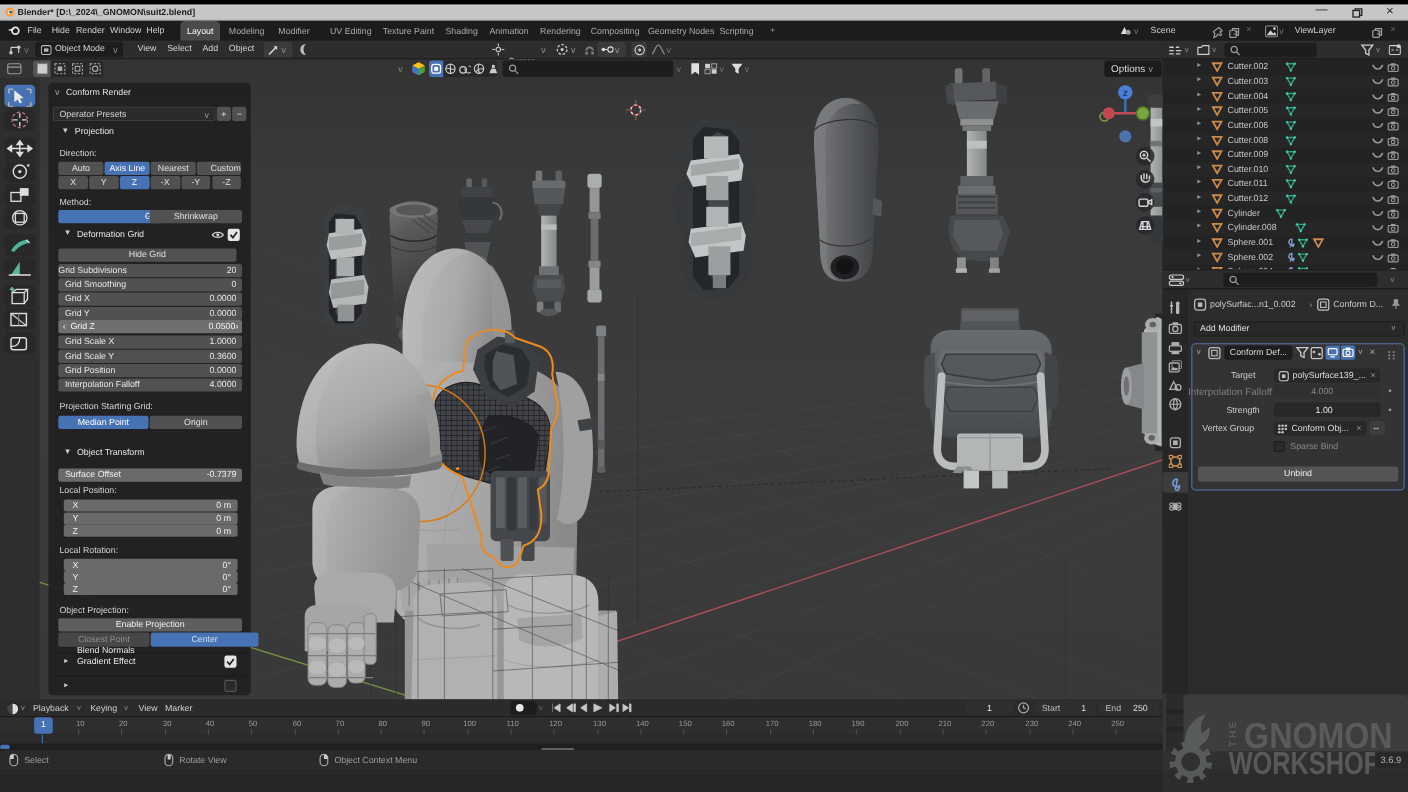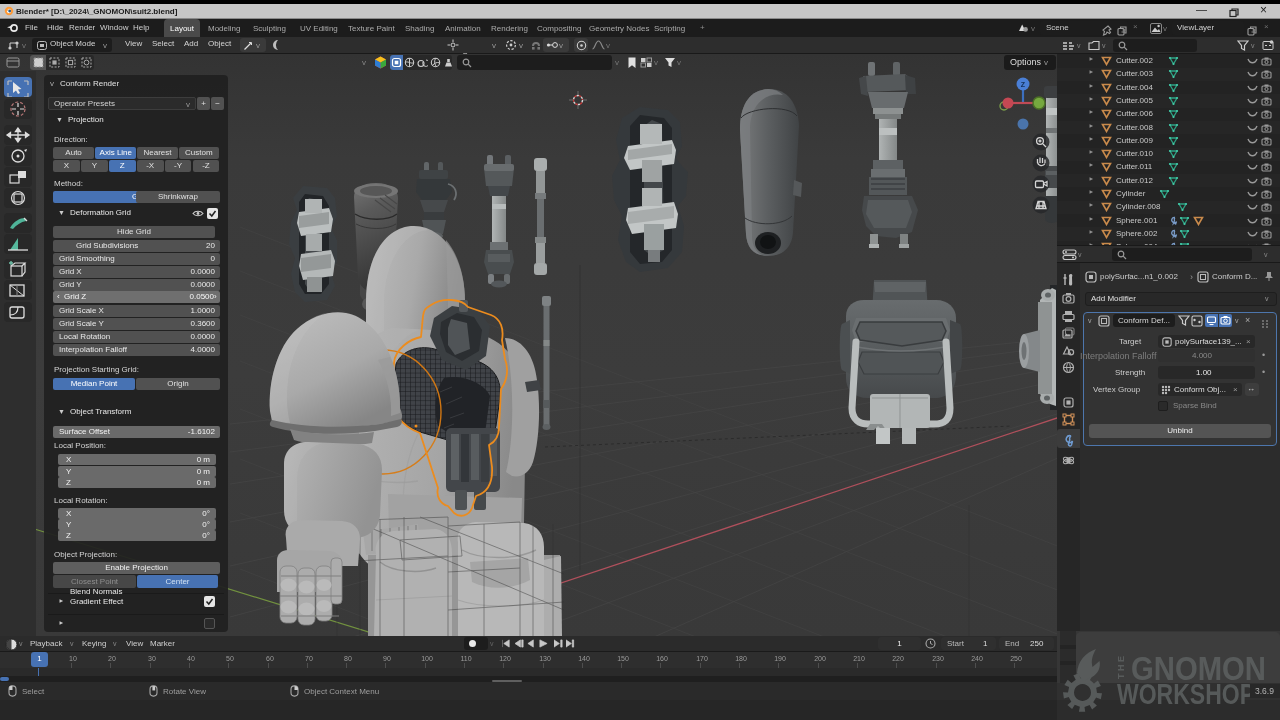--- a/index.html
+++ b/index.html
@@ -84,21 +84,21 @@
     <circle cx="8" cy="6" r="3.1" fill="none" stroke="#e8e8e8" stroke-width="1.6"></circle>
     <path d="M1 5.2 L7.5 3.2 L5.2 6.4 Z" fill="#e8e8e8"></path>
   </svg>
   <div class="menu abs" style="left:25px">File</div>
   <div class="menu abs" style="left:47px">Hide</div>
   <div class="menu abs" style="left:69px">Render</div>
   <div class="menu abs" style="left:100px">Window</div>
   <div class="menu abs" style="left:133px">Help</div>
   <div class="tab abs active" style="left:164px">Layout</div>
   <div class="tab abs" style="left:202px">Modeling</div>
-  <div class="tab abs" style="left:247px">Sculpting</div>
+  <div class="tab abs" style="left:247px">Modifier</div>
   <div class="tab abs" style="left:294px">UV Editing</div>
   <div class="tab abs" style="left:342px">Texture Paint</div>
   <div class="tab abs" style="left:399px">Shading</div>
   <div class="tab abs" style="left:439px">Animation</div>
   <div class="tab abs" style="left:485px">Rendering</div>
   <div class="tab abs" style="left:531px">Compositing</div>
   <div class="tab abs" style="left:583px">Geometry Nodes</div>
   <div class="tab abs" style="left:648px">Scripting</div>
   <div class="menu abs" style="left:700px;color:#8f8f8f">+</div>
 
@@ -686,21 +686,21 @@
   <div class="lbl" style="left:10px;top:24px">Operator Presets</div>
   <div class="lbl" style="left:142px;top:25px;color:#999;font-size:8px">v</div>
   <div class="fld graybtn" style="left:153px;top:22px;width:13px;height:13px;text-align:center;line-height:13px">+</div>
   <div class="fld graybtn" style="left:167px;top:22px;width:13px;height:13px;text-align:center;line-height:13px">−</div>
   <div class="lbl" style="left:12px;top:41px;font-size:7px;color:#ccc">▼</div>
   <div class="lbl" style="left:24px;top:40px;color:#e8e8e8">Projection</div>
   <div class="lbl" style="left:10px;top:60px">Direction:</div>
   <div class="fld graybtn" style="left:9px;top:72px;width:41.2px;height:12px;text-align:center;line-height:12px">Auto</div>
   <div class="fld bluebtn" style="left:51.2px;top:72px;width:41.2px;height:12px;text-align:center;line-height:12px">Axis Line</div>
   <div class="fld graybtn" style="left:93.4px;top:72px;width:40.2px;height:12px;text-align:center;line-height:12px">Nearest</div>
-  <div class="fld graybtn" style="left:134.6px;top:72px;width:40.4px;height:12px;text-align:center;line-height:12px">Custom</div>
+  <div class="fld graybtn" style="left:134.6px;top:72px;width:40.4px;height:12px;text-align:right;line-height:12px">Custom</div>
   <div class="fld graybtn" style="left:9.0px;top:85px;width:26.9px;height:12px;text-align:center;line-height:12px">X</div>
   <div class="fld graybtn" style="left:36.9px;top:85px;width:26.9px;height:12px;text-align:center;line-height:12px">Y</div>
   <div class="fld bluebtn" style="left:64.8px;top:85px;width:26.9px;height:12px;text-align:center;line-height:12px">Z</div>
   <div class="fld graybtn" style="left:92.7px;top:85px;width:26.9px;height:12px;text-align:center;line-height:12px">-X</div>
   <div class="fld graybtn" style="left:120.6px;top:85px;width:26.9px;height:12px;text-align:center;line-height:12px">-Y</div>
   <div class="fld graybtn" style="left:148.5px;top:85px;width:26.9px;height:12px;text-align:center;line-height:12px">-Z</div>
   <div class="lbl" style="left:10px;top:104px">Method:</div>
   <div class="fld bluebtn" style="left:9px;top:116px;width:94px;height:12px;text-align:right;line-height:12px">Grid</div>
   <div class="fld graybtn" style="left:92px;top:116px;width:84px;height:12px;text-align:center;line-height:12px">Shrinkwrap</div>
   <div class="lbl" style="left:14px;top:134px;font-size:7px;color:#ccc">▼</div>
@@ -708,21 +708,21 @@
   <svg class="abs" style="left:148px;top:134px" width="12" height="9" viewBox="0 0 12 9">
         <path d="M1 4.5 C3 1.5 9 1.5 11 4.5 C9 7.5 3 7.5 1 4.5 Z" fill="none" stroke="#ccc" stroke-width="1.1"></path>
         <circle cx="6" cy="4.5" r="1.4" fill="#ccc"></circle>
       </svg>
   <div class="fld" style="left:163px;top:133px;width:11px;height:11px;background:#e6e6e6"></div>
   <svg class="abs" style="left:164px;top:134px" width="9" height="9" viewBox="0 0 9 9">
         <path d="M1.5 4.5 L3.8 7 L7.5 2" stroke="#222" stroke-width="1.5" fill="none"></path>
       </svg>
   <div class="fld graybtn" style="left:9px;top:151px;width:162px;height:12px;text-align:center;line-height:12px">Hide Grid</div>
   <div class="fld" style="left:9px;top:165px;width:167px;height:12px;background:#515151"></div>
-  <div class="lbl" style="left:32px;top:166px;color:#e9e9e9">Grid Subdivisions</div>
+  <div class="lbl" style="left:9px;top:166px;color:#e9e9e9">Grid Subdivisions</div>
   <div class="lbl" style="right:13px;top:166px;color:#e9e9e9;position:absolute">20</div>
   <div class="fld" style="left:9px;top:178px;width:167px;height:12px;background:#515151"></div>
   <div class="lbl" style="left:15px;top:179px;color:#e9e9e9">Grid Smoothing</div>
   <div class="lbl" style="right:13px;top:179px;color:#e9e9e9;position:absolute">0</div>
   <div class="fld" style="left:9px;top:191px;width:167px;height:12px;background:#515151"></div>
   <div class="lbl" style="left:15px;top:192px;color:#e9e9e9">Grid X</div>
   <div class="lbl" style="right:13px;top:192px;color:#e9e9e9;position:absolute">0.0000</div>
   <div class="fld" style="left:9px;top:204px;width:167px;height:12px;background:#515151"></div>
   <div class="lbl" style="left:15px;top:205px;color:#e9e9e9">Grid Y</div>
   <div class="lbl" style="right:13px;top:205px;color:#e9e9e9;position:absolute">0.0000</div>
@@ -731,33 +731,33 @@
   <div class="lbl" style="left:20px;top:217px;color:#f8f8f8">Grid Z</div>
   <div class="lbl" style="right:14px;top:217px;color:#f8f8f8;position:absolute">0.0500</div>
   <div class="lbl" style="left:170px;top:217px;color:#f4f4f4;font-size:8px">›</div>
   <div class="fld" style="left:9px;top:230px;width:167px;height:12px;background:#515151"></div>
   <div class="lbl" style="left:15px;top:231px;color:#e9e9e9">Grid Scale X</div>
   <div class="lbl" style="right:13px;top:231px;color:#e9e9e9;position:absolute">1.0000</div>
   <div class="fld" style="left:9px;top:243px;width:167px;height:12px;background:#515151"></div>
   <div class="lbl" style="left:15px;top:244px;color:#e9e9e9">Grid Scale Y</div>
   <div class="lbl" style="right:13px;top:244px;color:#e9e9e9;position:absolute">0.3600</div>
   <div class="fld" style="left:9px;top:256px;width:167px;height:12px;background:#515151"></div>
-  <div class="lbl" style="left:15px;top:257px;color:#e9e9e9">Local Rotation</div>
+  <div class="lbl" style="left:15px;top:257px;color:#e9e9e9">Grid Position</div>
   <div class="lbl" style="right:13px;top:257px;color:#e9e9e9;position:absolute">0.0000</div>
   <div class="fld" style="left:9px;top:269px;width:167px;height:12px;background:#515151"></div>
   <div class="lbl" style="left:15px;top:270px;color:#e9e9e9">Interpolation Falloff</div>
   <div class="lbl" style="right:13px;top:270px;color:#e9e9e9;position:absolute">4.0000</div>
   <div class="lbl" style="left:10px;top:290px">Projection Starting Grid:</div>
   <div class="fld bluebtn" style="left:9px;top:303px;width:82px;height:12px;text-align:center;line-height:12px">Median Point</div>
   <div class="fld graybtn" style="left:92px;top:303px;width:84px;height:12px;text-align:center;line-height:12px">Origin</div>
   <div class="lbl" style="left:14px;top:333px;font-size:7px;color:#ccc">▼</div>
   <div class="lbl" style="left:26px;top:332px;color:#e8e8e8">Object Transform</div>
   <div class="fld" style="left:9px;top:351px;width:167px;height:12px;background:#6a6a6a"></div>
   <div class="lbl" style="left:15px;top:352px;color:#f2f2f2">Surface Offset</div>
-  <div class="lbl" style="right:13px;top:352px;color:#f2f2f2;position:absolute">-1.6102</div>
+  <div class="lbl" style="right:13px;top:352px;color:#f2f2f2;position:absolute">-0.7379</div>
   <div class="lbl" style="left:10px;top:366px">Local Position:</div>
   <div class="fld" style="left:14px;top:379px;width:158px;height:11px;background:#6a6a6a"></div>
   <div class="lbl" style="left:22px;top:380px;color:#f2f2f2">X</div>
   <div class="lbl" style="right:18px;top:380px;color:#f2f2f2;position:absolute">0 m</div>
   <div class="fld" style="left:14px;top:391px;width:158px;height:11px;background:#6a6a6a"></div>
   <div class="lbl" style="left:22px;top:392px;color:#f2f2f2">Y</div>
   <div class="lbl" style="right:18px;top:392px;color:#f2f2f2;position:absolute">0 m</div>
   <div class="fld" style="left:14px;top:402px;width:158px;height:11px;background:#6a6a6a"></div>
   <div class="lbl" style="left:22px;top:403px;color:#f2f2f2">Z</div>
   <div class="lbl" style="right:18px;top:403px;color:#f2f2f2;position:absolute">0 m</div>
@@ -767,21 +767,21 @@
   <div class="lbl" style="right:18px;top:434px;color:#f2f2f2;position:absolute">0°</div>
   <div class="fld" style="left:14px;top:444px;width:158px;height:11px;background:#6a6a6a"></div>
   <div class="lbl" style="left:22px;top:445px;color:#f2f2f2">Y</div>
   <div class="lbl" style="right:18px;top:445px;color:#f2f2f2;position:absolute">0°</div>
   <div class="fld" style="left:14px;top:455px;width:158px;height:11px;background:#6a6a6a"></div>
   <div class="lbl" style="left:22px;top:456px;color:#f2f2f2">Z</div>
   <div class="lbl" style="right:18px;top:456px;color:#f2f2f2;position:absolute">0°</div>
   <div class="lbl" style="left:10px;top:475px">Object Projection:</div>
   <div class="fld" style="left:9px;top:487px;width:167px;height:12px;background:#5e5e5e;text-align:center;line-height:12px;color:#f0f0f0">Enable Projection</div>
   <div class="fld" style="left:9px;top:500px;width:83px;height:13px;background:#474747;text-align:center;line-height:13px;color:#8e8e8e">Closest Point</div>
-  <div class="fld bluebtn" style="left:93px;top:500px;width:81px;height:13px;text-align:center;line-height:13px;color:#cfe0f2">Center</div>
+  <div class="fld bluebtn" style="left:93px;top:500px;width:98px;height:13px;text-align:center;line-height:13px;color:#cfe0f2">Center</div>
   <div class="abs" style="left:4px;top:518px;width:176px;height:1px;background:#1a1a1a"></div>
   <div class="lbl" style="left:14px;top:523px;font-size:6px;color:#ccc;transform:rotate(-90deg)">▼</div>
   <div class="lbl" style="left:26px;top:522px;color:#e8e8e8">Gradient Effect</div>
   <div class="fld" style="left:160px;top:521px;width:11px;height:11px;background:#e6e6e6"></div>
   <svg class="abs" style="left:161px;top:522px" width="9" height="9" viewBox="0 0 9 9">
         <path d="M1.5 4.5 L3.8 7 L7.5 2" stroke="#222" stroke-width="1.5" fill="none"></path>
       </svg>
   <div class="abs" style="left:4px;top:539px;width:176px;height:1px;background:#1a1a1a"></div>
   <div class="lbl" style="left:14px;top:545px;font-size:6px;color:#ccc;transform:rotate(-90deg)">▼</div>
   <div class="lbl" style="left:26px;top:512px;color:#e8e8e8">Blend Normals</div>

